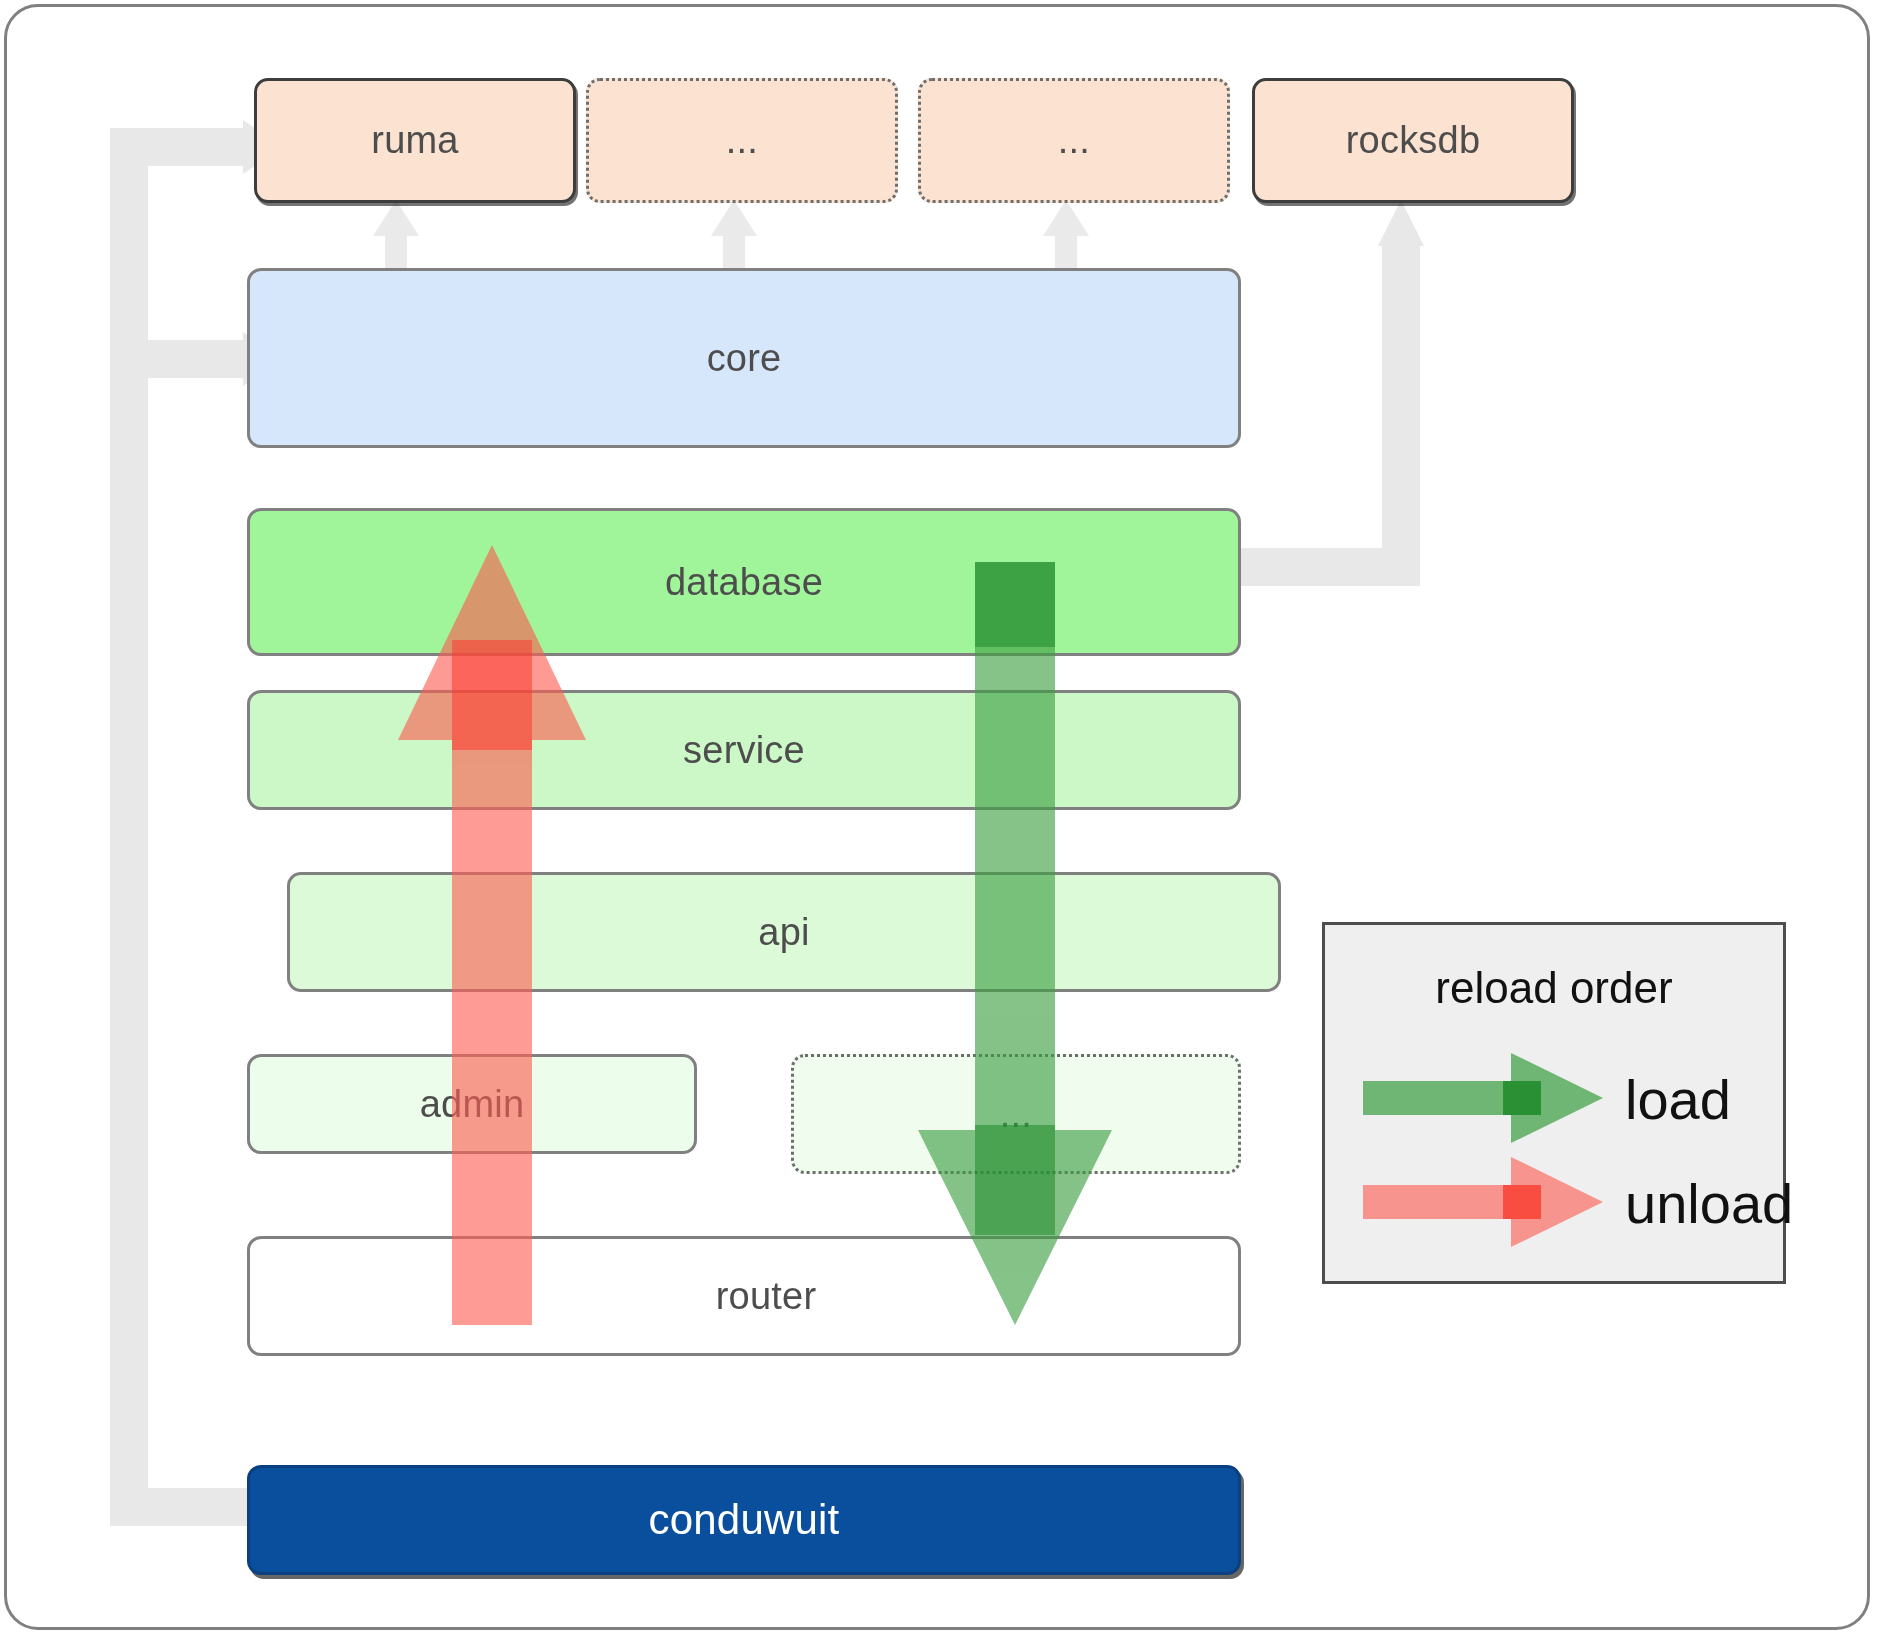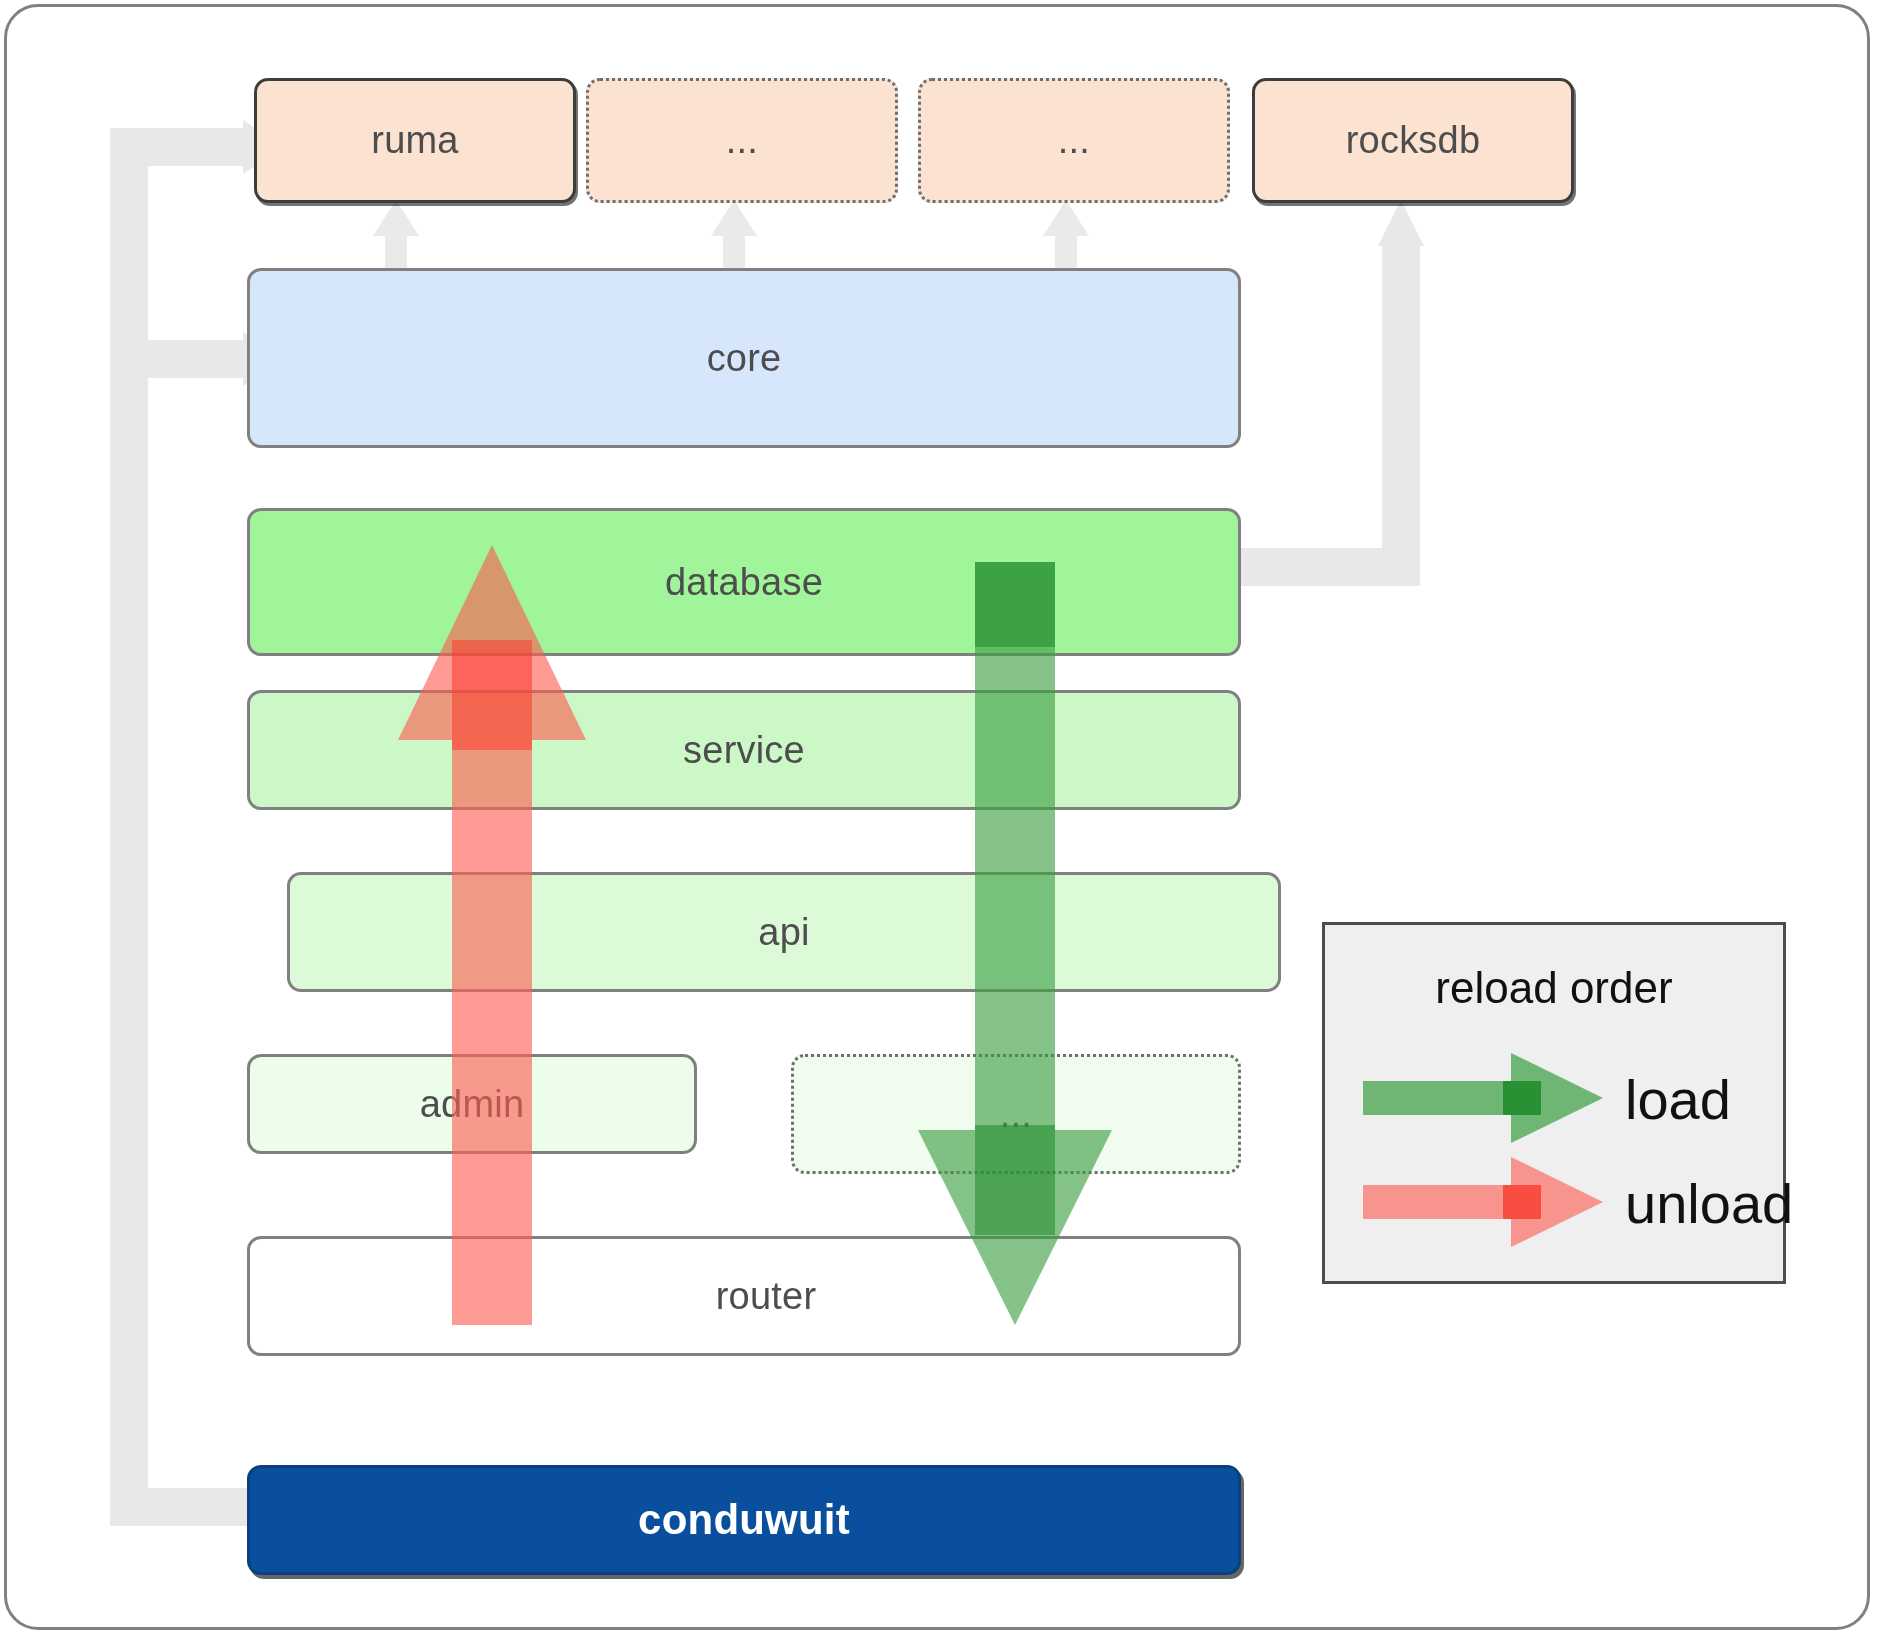--- a/index.html
+++ b/index.html
@@ -55,21 +55,21 @@
   .layer-service  { background: #ccf7c6; }
   .layer-api      { background: #ddfad8; }
   .layer-admin    { background: #edfdeb; }
   .layer-dots     { background: #f0fdee; }
   .layer-router   { background: #ffffff; padding-left: 44px; }
 
   
   .conduwuit {
     background: #0a4f9e;
     color: #ffffff;
-    font-weight: bold;
+    font-weight: normal;
     font-size: 42px;
     border: 3px solid #0a3f80;
     border-radius: 14px;
     box-shadow: 3px 4px 0 rgba(0,0,0,0.6);
   }
 
   
   .connector-svg {
     position: absolute;
     left: 0; top: 0;

